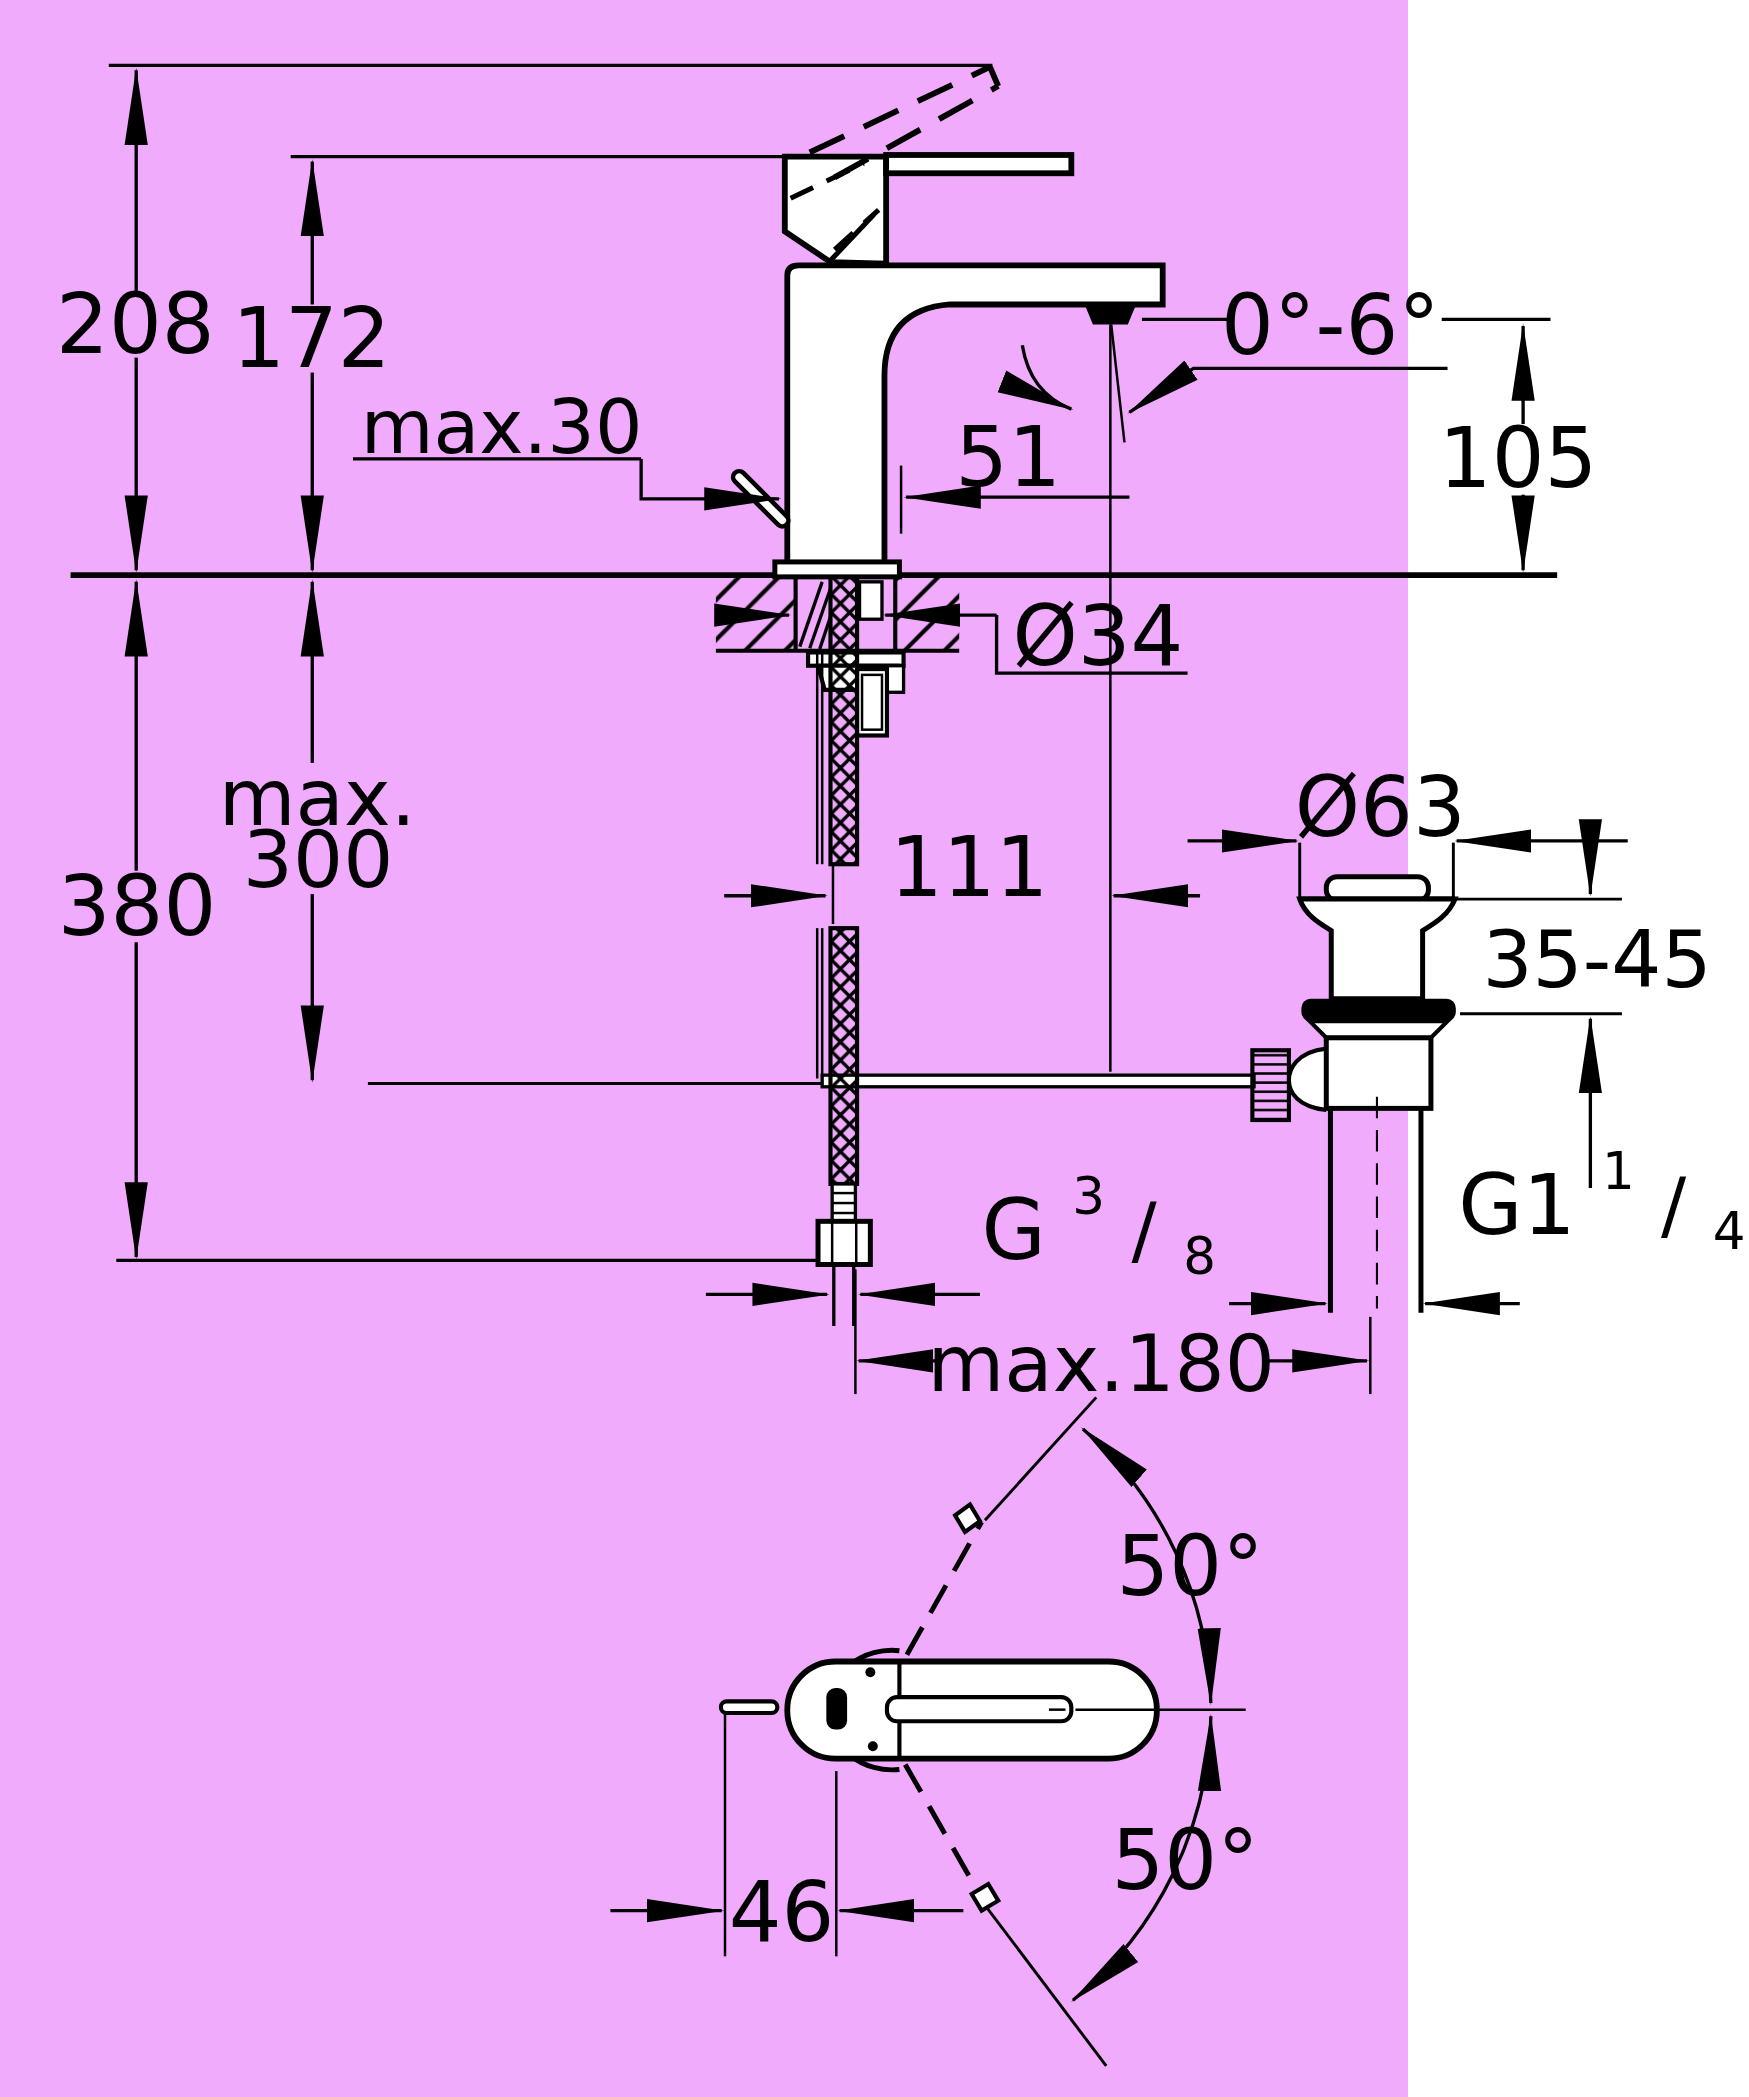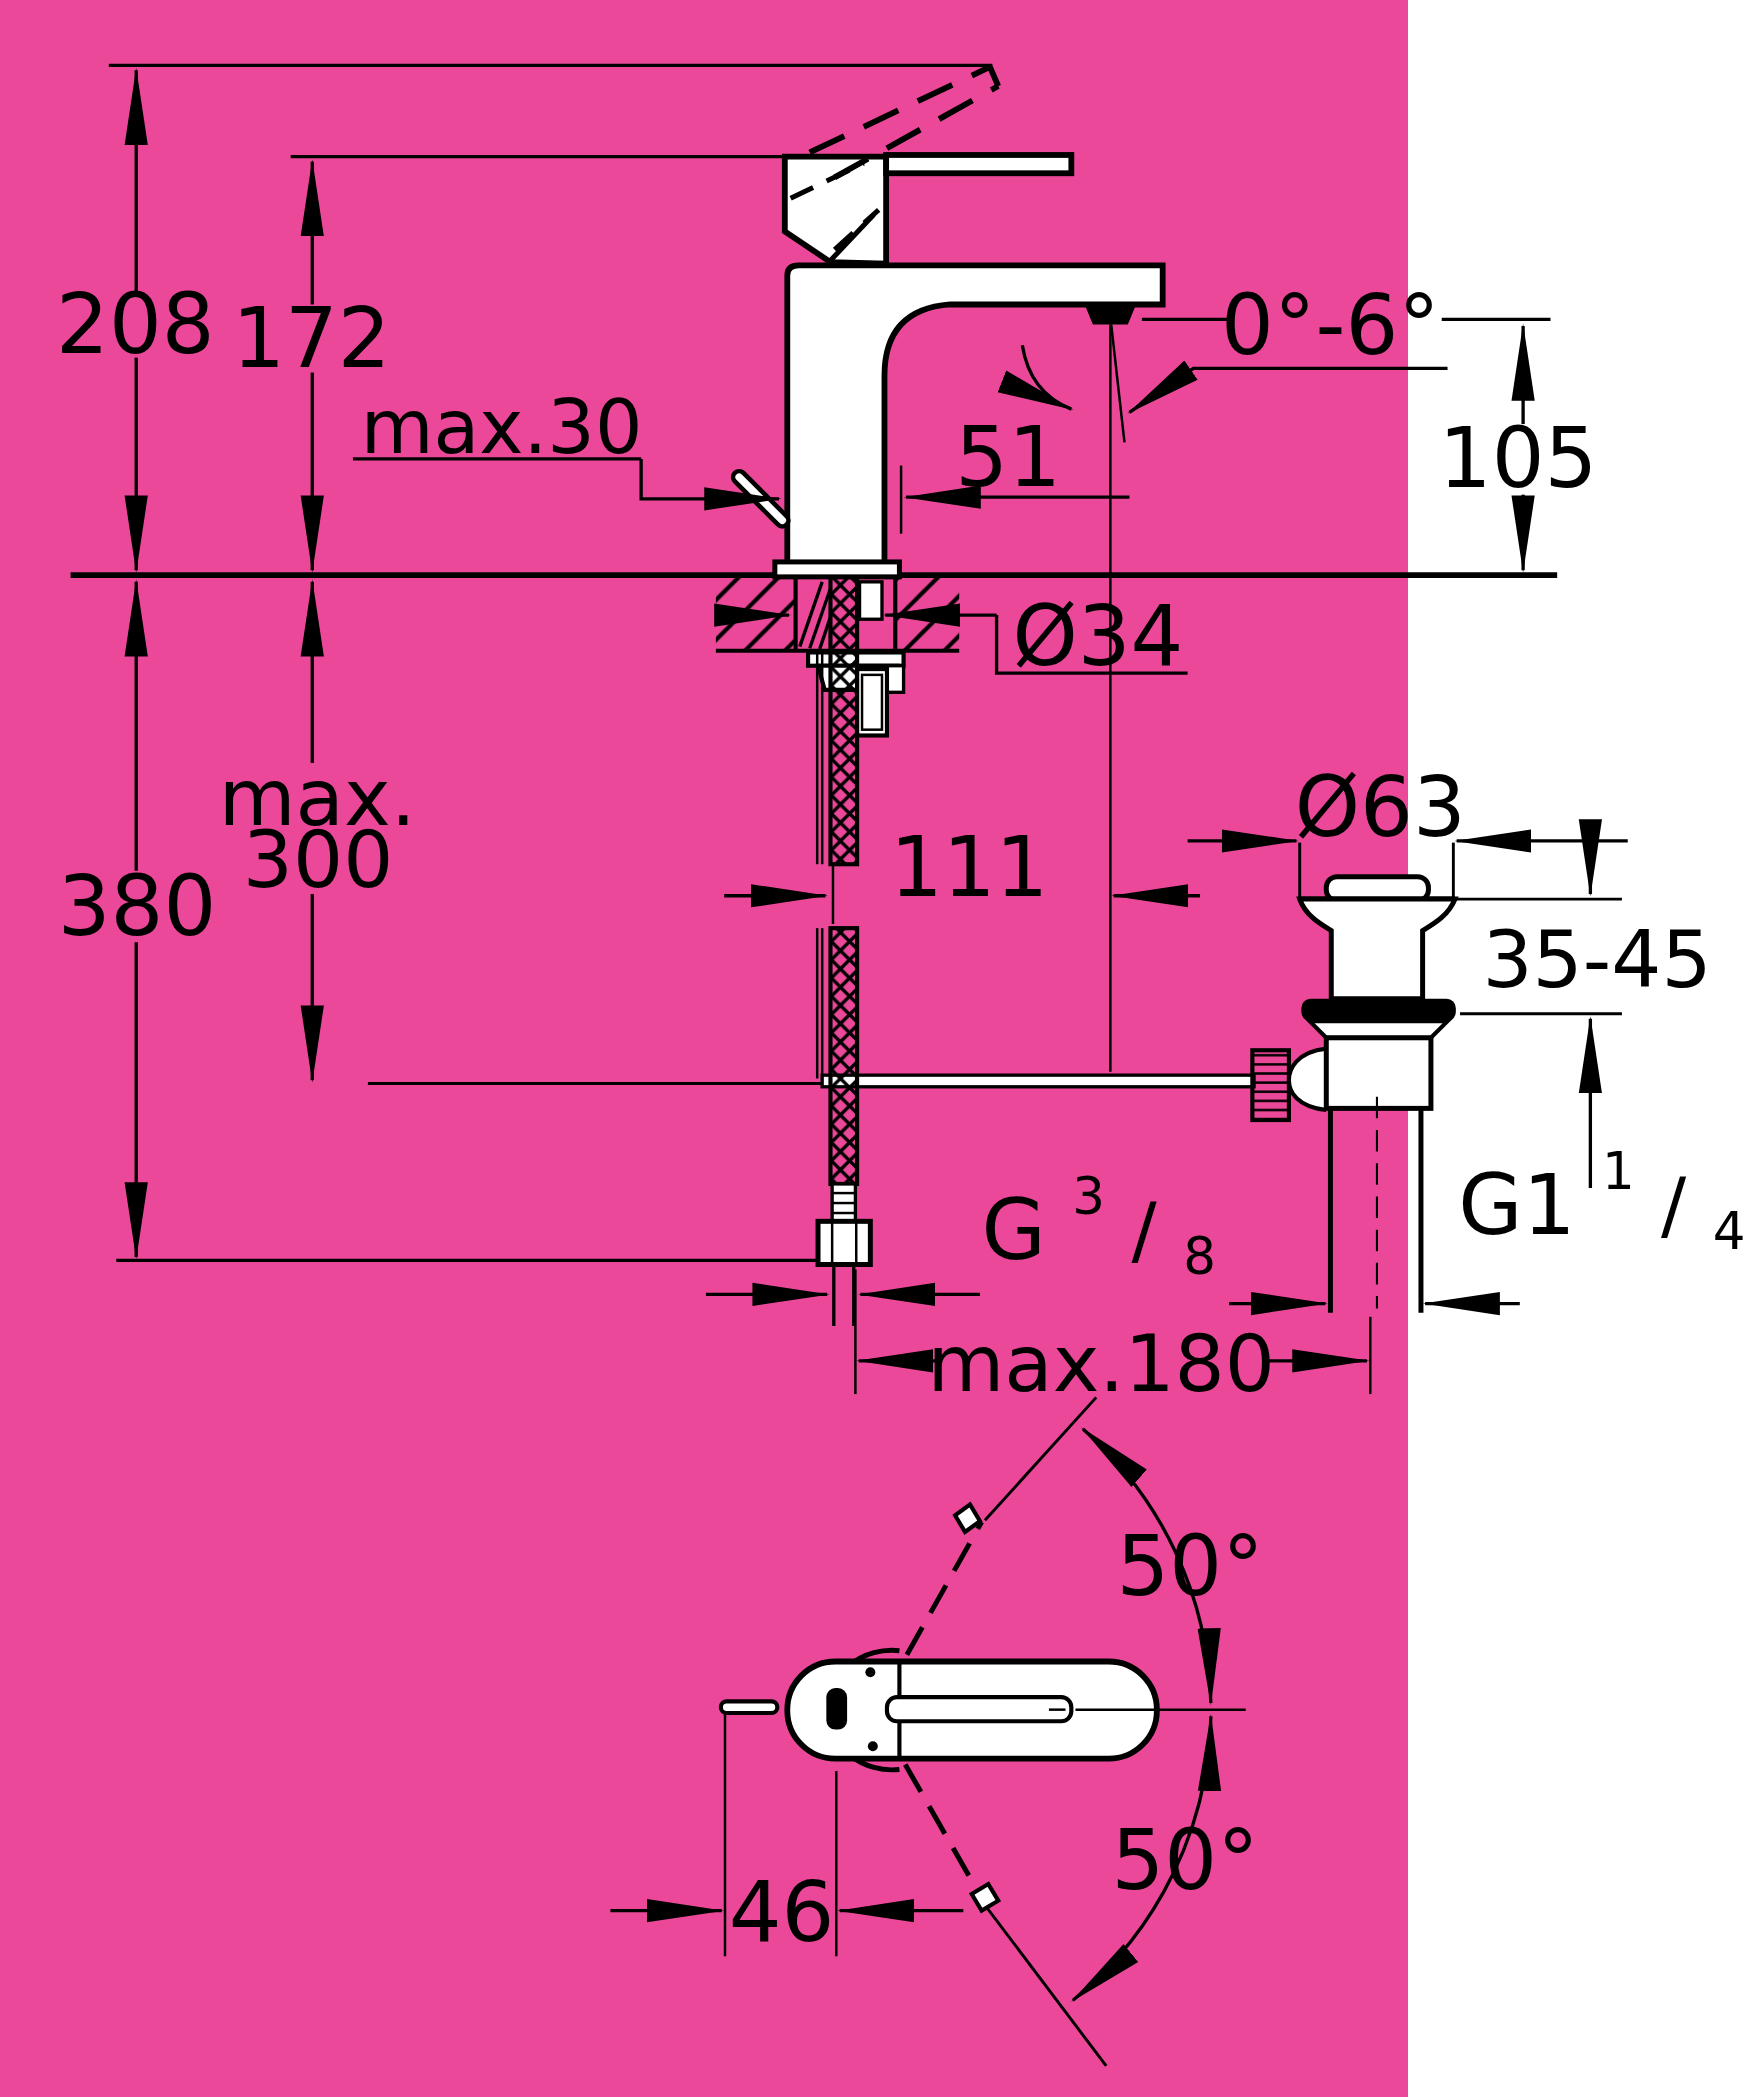--- a/index.html
+++ b/index.html
@@ -1,16 +1,16 @@
 <!DOCTYPE html>
 <html style="font-size:13.3px"><head>
 <meta charset="utf-8">
 <style>
   html,body{margin:0;padding:0;background:#ffffff;}
-  .stage{width:1408px;height:2098px;background:#ec4899;position:relative;}
+  .stage{width:1408px;height:2098px;background:#f0abfc;position:relative;}
   svg{display:block;}
   text{font-family:"DejaVu Sans","Liberation Sans",sans-serif;fill:#000;}
 </style>
 </head>
 <body>
 
 <div class="stage">
 <svg viewBox="0 0 2106 2525" width="1749" height="2098">
   <defs>
     <marker id="arrE" orient="auto" markerUnits="userSpaceOnUse" markerWidth="94" markerHeight="30" refX="90" refY="15">

